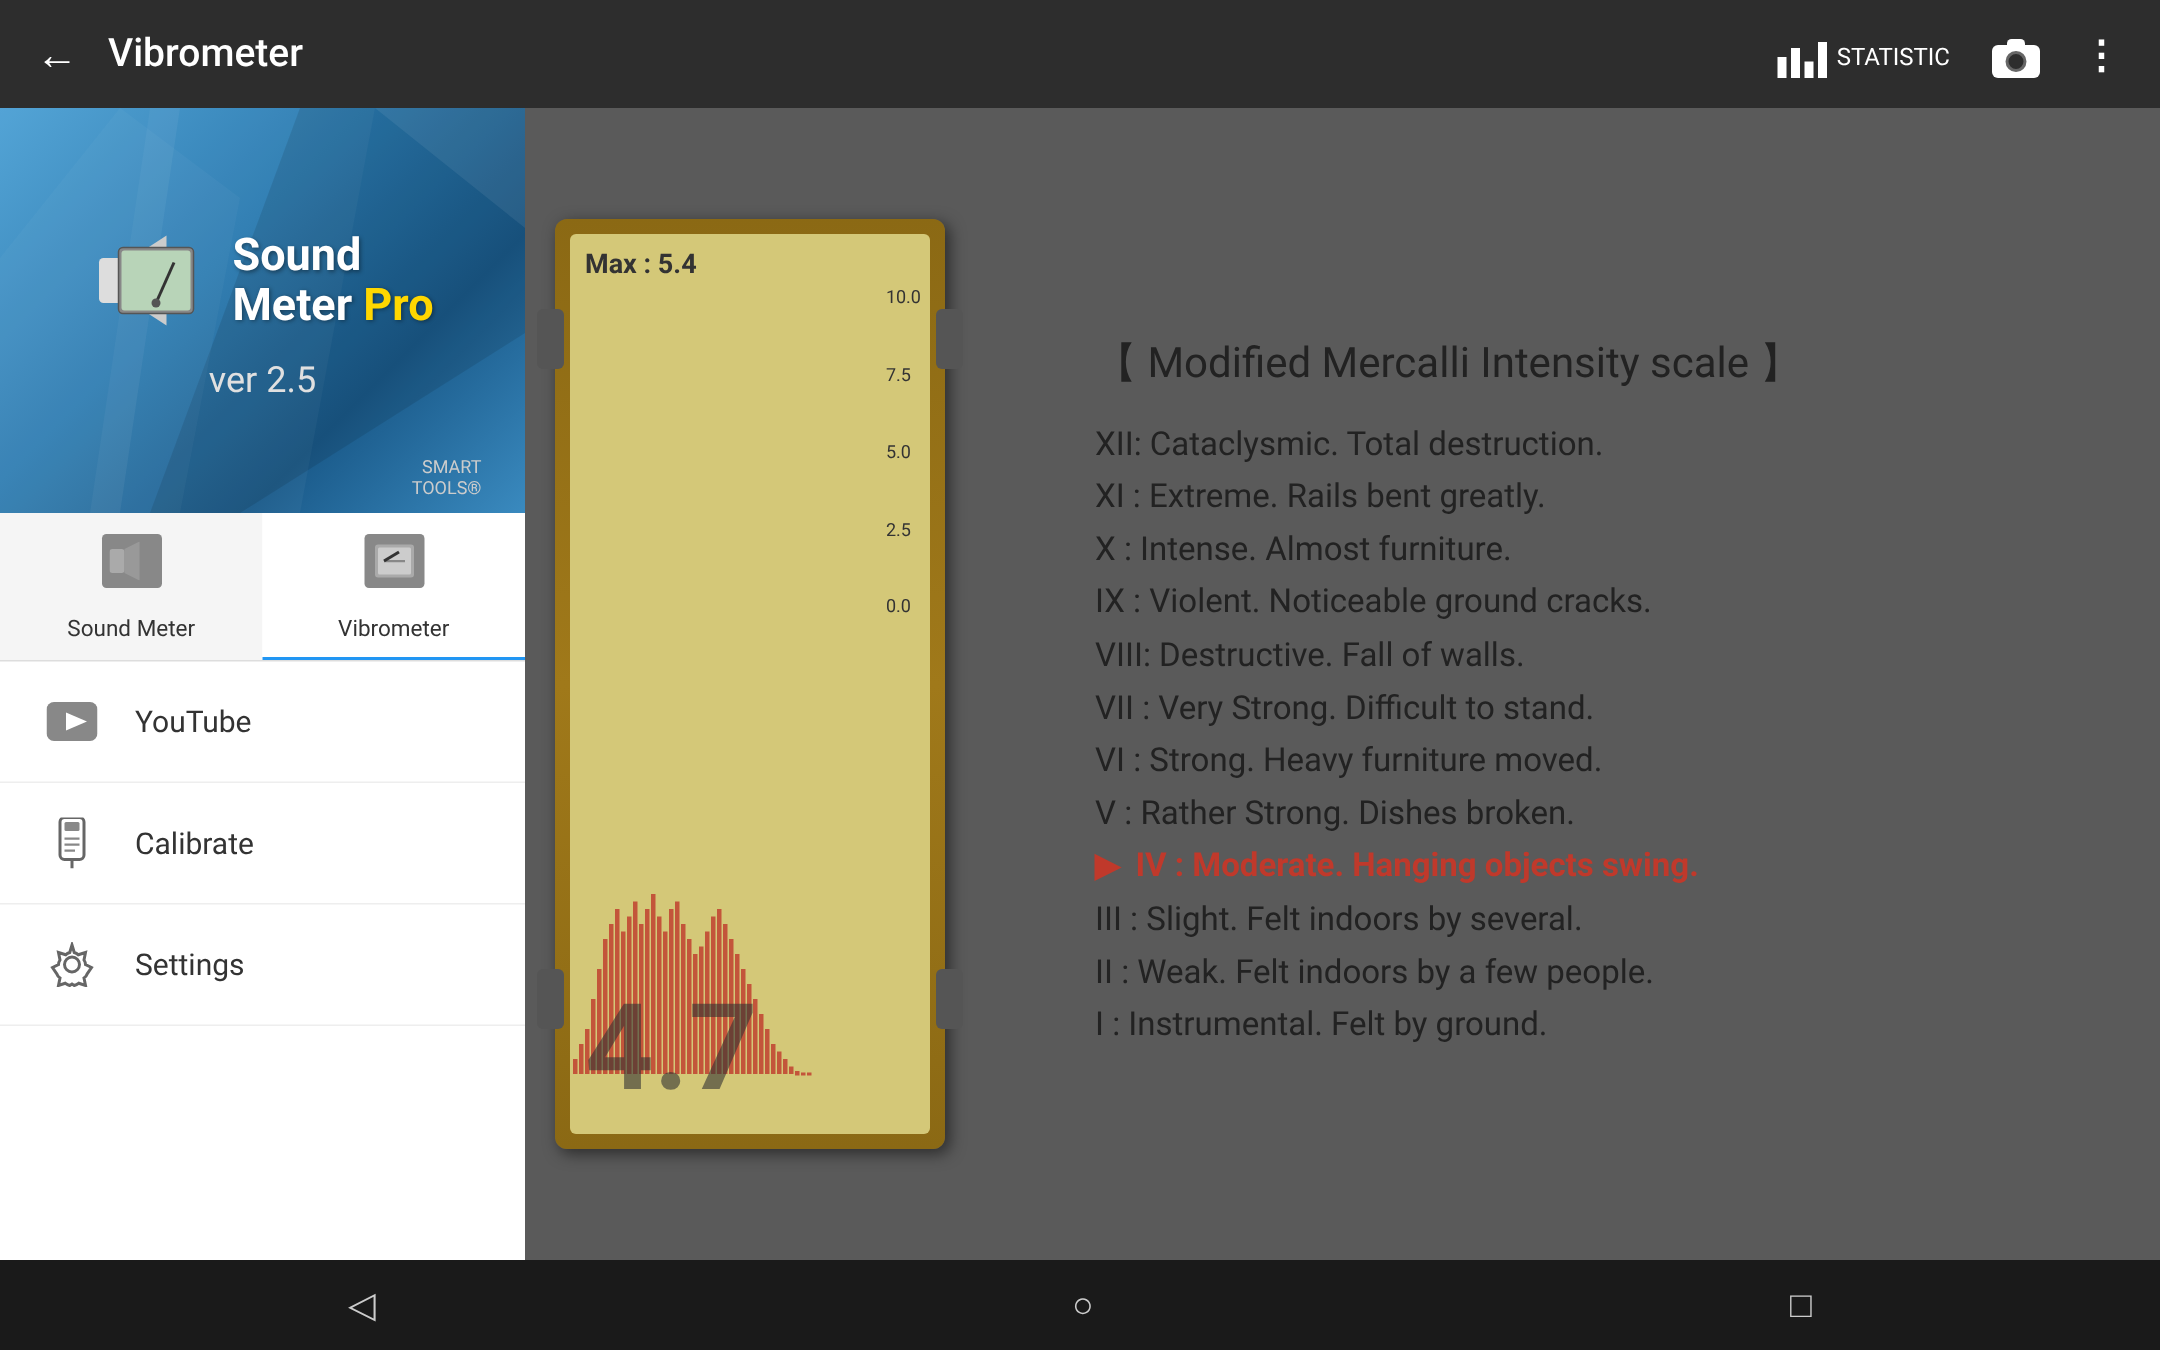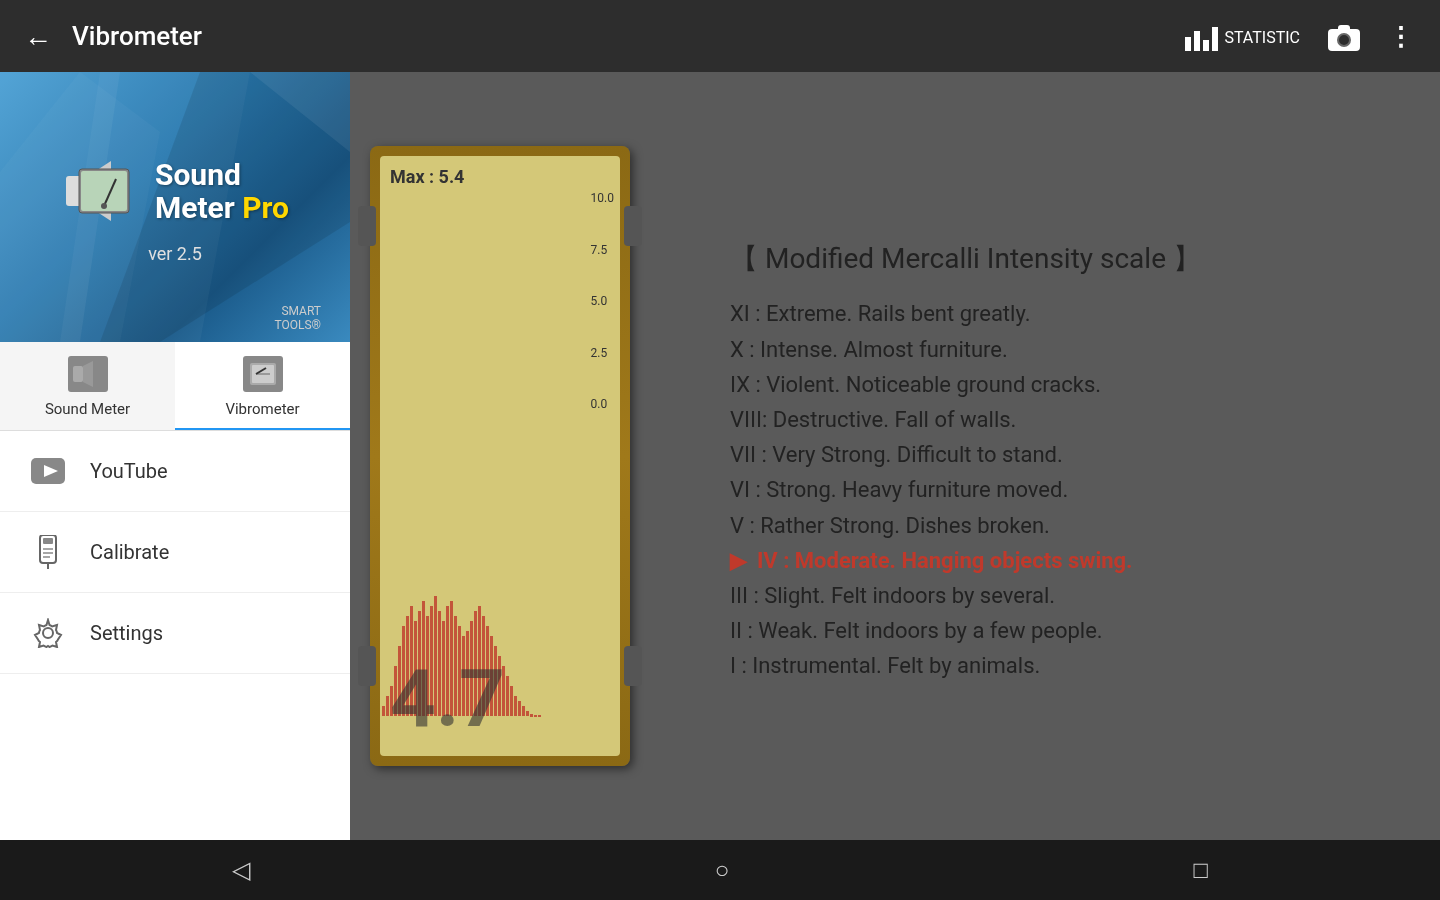--- a/index.html
+++ b/index.html
@@ -144,21 +144,21 @@
       text-shadow: 1px 1px 3px rgba(0,0,0,0.4);
     }
     #banner-pro {
       color: #FFD700;
       font-size: 30px;
       font-weight: bold;
       margin-top: 24px;
     }
     #banner-version {
       color: #e0e0e0;
-      font-size: 18px;
+      font-size: 24px;
       text-align: center;
       margin-top: 4px;
     }
     #banner-smarttools {
       color: #ccc;
       font-size: 12px;
       text-align: right;
       position: absolute;
       bottom: 10px;
       right: 29px;
@@ -172,21 +172,21 @@
     .sidebar-tab {
       flex: 1;
       display: flex;
       flex-direction: column;
       align-items: center;
       justify-content: center;
       padding: 14px 8px 10px;
       cursor: pointer;
       border-bottom: 2px solid transparent;
       background: #f5f5f5;
-      gap: 8px;
+      gap: 18px;
     }
     .sidebar-tab.active {
       background: #fff;
       border-bottom: 2px solid #2196F3;
     }
     .tab-icon {
       width: 40px;
       height: 36px;
       background: #888;
       border-radius: 3px;
@@ -588,34 +588,35 @@
               <rect x="154" y="149" width="3" height="2"></rect>
               <rect x="158" y="149" width="3" height="2"></rect>
             </g>
           </svg>
           <div id="big-number">4.7</div>
         </div>
       </div>
 
       <div id="mercalli">
         <div class="mercalli-title">【 Modified Mercalli Intensity scale 】</div>
+        <div class="mercalli-item">XII: Cataclysmic. Total destruction.</div>
         <div class="mercalli-item">XI : Extreme. Rails bent greatly.</div>
         <div class="mercalli-item">X  : Intense. Almost furniture.</div>
         <div class="mercalli-item">IX : Violent. Noticeable ground cracks.</div>
         <div class="mercalli-item">VIII: Destructive. Fall of walls.</div>
         <div class="mercalli-item">VII : Very Strong. Difficult to stand.</div>
         <div class="mercalli-item">VI : Strong. Heavy furniture moved.</div>
         <div class="mercalli-item">V  : Rather Strong. Dishes broken.</div>
         <div class="mercalli-item active">
           <span class="play-arrow">▶</span>
           <span>IV : Moderate. Hanging objects swing.</span>
         </div>
         <div class="mercalli-item">III : Slight. Felt indoors by several.</div>
         <div class="mercalli-item">II : Weak. Felt indoors by a few people.</div>
-        <div class="mercalli-item">I  : Instrumental. Felt by animals.</div>
+        <div class="mercalli-item">I  : Instrumental. Felt by ground.</div>
       </div>
     </div>
   </div>
 </div>
 
 <div id="bottom-nav">
   <div class="nav-btn">◁</div>
   <div class="nav-btn">○</div>
   <div class="nav-btn">□</div>
 </div>

